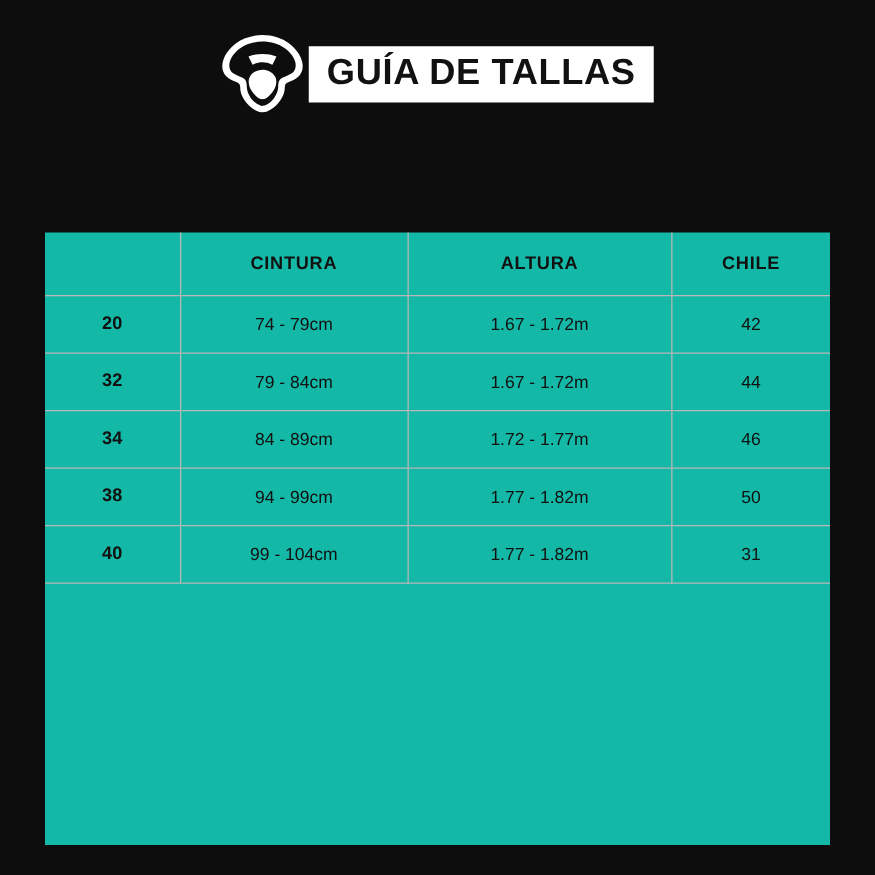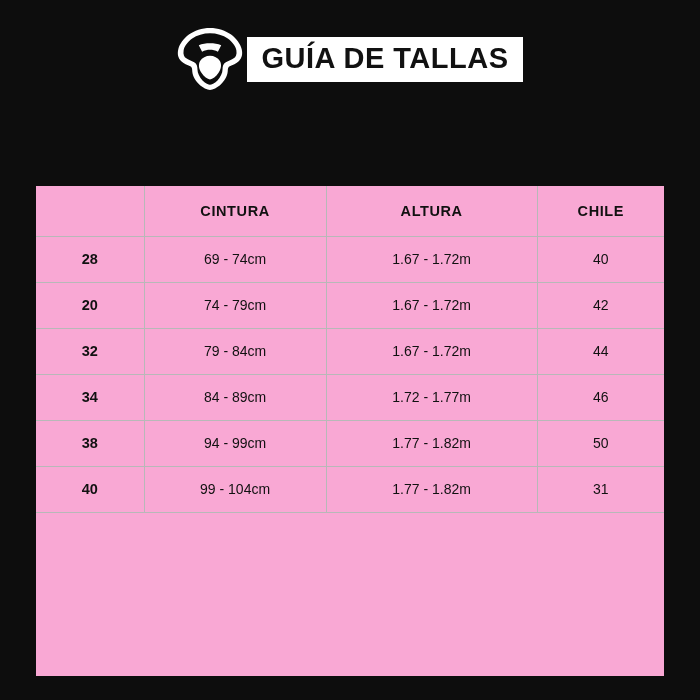--- a/index.html
+++ b/index.html
@@ -62,21 +62,21 @@
     letter-spacing: 0.5px;
   }
 
   
   .card {
     position: absolute;
     top: 186px;
     left: 36px;
     width: 628px;
     height: 490px;
-    background: #f9a8d4;
+    background: #14b8a6;
     box-sizing: border-box;
   }
   table.sizes {
     width: 100%;
     border-collapse: collapse;
     table-layout: fixed;
   }
   table.sizes col.c0 { width: 17.2%; }
   table.sizes col.c1 { width: 29.0%; }
   table.sizes col.c2 { width: 33.6%; }
@@ -138,26 +138,20 @@
       <thead>
         <tr>
           <th></th>
           <th>CINTURA</th>
           <th>ALTURA</th>
           <th>CHILE</th>
         </tr>
       </thead>
       <tbody>
         <tr>
-          <td class="size">28</td>
-          <td>69 - 74cm</td>
-          <td>1.67 - 1.72m</td>
-          <td>40</td>
-        </tr>
-        <tr>
           <td class="size">20</td>
           <td>74 - 79cm</td>
           <td>1.67 - 1.72m</td>
           <td>42</td>
         </tr>
         <tr>
           <td class="size">32</td>
           <td>79 - 84cm</td>
           <td>1.67 - 1.72m</td>
           <td>44</td>

